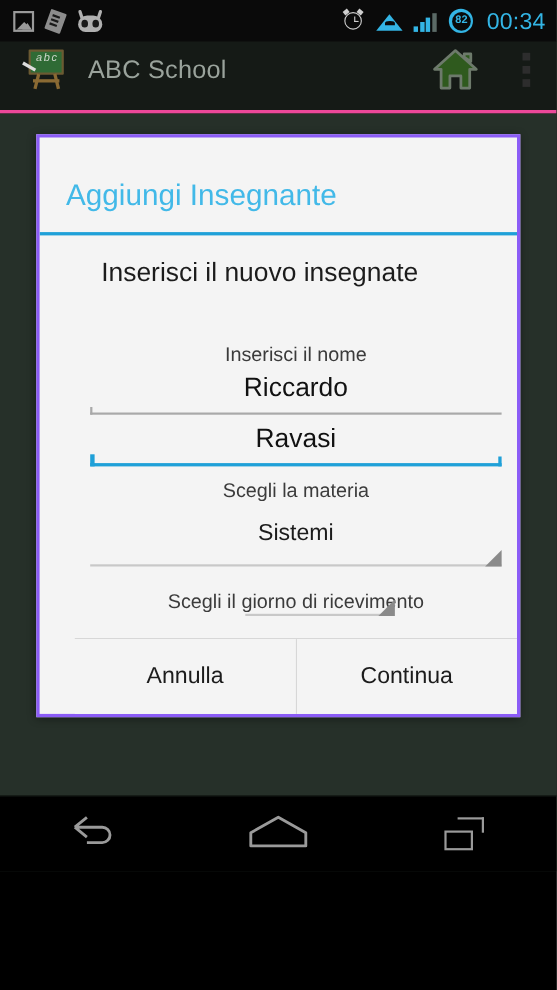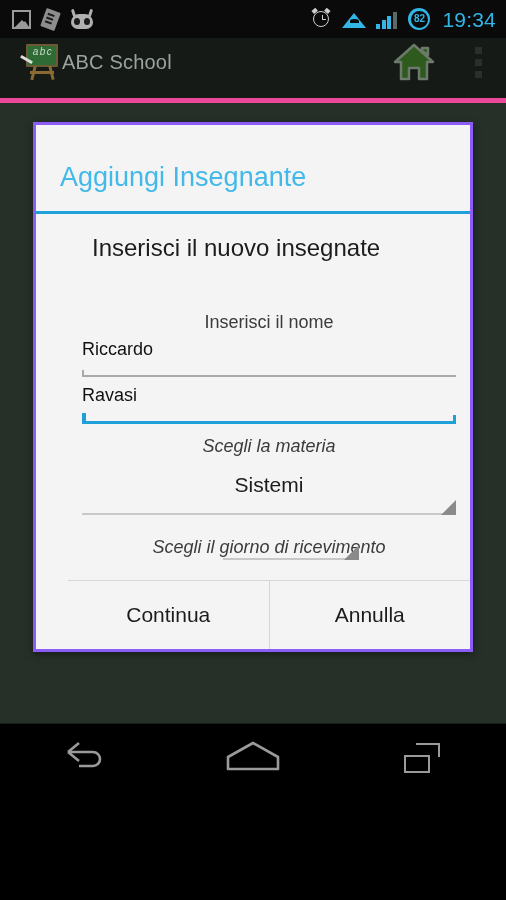--- a/index.html
+++ b/index.html
@@ -214,21 +214,21 @@
   .actionbar {
     position: absolute;
     top: 38px; left: 0;
     width: 506px;
     height: 65px;
     background: #151a16;
     display: flex;
     align-items: center;
     box-sizing: border-box;
     padding: 0 0 12px 20px;
-    border-bottom: 5px solid #ec4899;
+    border-bottom: 3px solid #ec4899;
   }
   .app-icon {
     position: relative;
     width: 42px; height: 38px;
     flex: 0 0 auto;
   }
   .app-icon .board {
     position: absolute;
     left: 6px; top: 1px;
     width: 32px; height: 23px;
@@ -264,21 +264,22 @@
   }
   .app-icon .chalk {
     position: absolute;
     left: 0px; top: 15px;
     width: 13px; height: 3px;
     background: #ddd;
     transform: rotate(30deg);
   }
   .app-title {
     color: #9aa39c;
-    font-size: 20px;
+    font-size: 23px;
+    margin-left: 18px;
     letter-spacing: 0.2px;
   }
   .ab-actions {
     margin-left: auto;
     display: flex;
     align-items: center;
     height: 100%;
   }
   .home-btn {
     width: 72px;
@@ -341,21 +342,22 @@
   .field {
     padding: 0 14px;
   }
   .field-label {
     text-align: center;
     font-size: 18px;
     color: #3b3b3b;
     padding-top: 8px;
   }
   .field-value {
-    font-size: 18px;
+    text-align: center;
+    font-size: 24px;
     color: #111;
     padding: 6px 0 8px 0;
     min-height: 28px;
   }
   .underline {
     position: relative;
     height: 2px;
     background: #a9a9a9;
     margin-bottom: 2px;
   }
@@ -384,21 +386,20 @@
 
   .spinner {
     padding: 0 14px;
     position: relative;
   }
   .spinner .sp-label {
     text-align: center;
     font-size: 18px;
     color: #3b3b3b;
     padding-top: 10px;
-    font-style: italic;
   }
   .spinner .sp-value {
     text-align: center;
     font-size: 21px;
     color: #1c1c1c;
     padding: 16px 0 16px 0;
   }
   .sp-track {
     position: relative;
     height: 2px;
@@ -507,21 +508,21 @@
       </span>
       <span class="icon-signal">
         <i></i>
           <i></i>
           <i></i>
           <i></i>
       </span>
       <span class="icon-battery">
         <span class="batt-num">82</span>
       </span>
-      <span class="sb-clock-text">19:34</span>
+      <span class="sb-clock-text">00:34</span>
     </div>
   </div>
 
   <div class="actionbar">
     <span class="app-icon">
       <i class="board"></i>
       <i class="abc">abc</i>
       <i class="legL"></i>
         <i class="legR"></i>
         <i class="cross"></i>
@@ -578,22 +579,22 @@
       <div class="spacer-12"></div>
 
       <div class="spinner">
         <div class="sp-label">Scegli il giorno di ricevimento</div>
         <div class="sp-track narrow">
           <span class="sp-arrow"></span>
         </div>
       </div>
 
       <div class="btn-row">
+        <div class="dlg-btn">Annulla</div>
         <div class="dlg-btn">Continua</div>
-        <div class="dlg-btn">Annulla</div>
       </div>
 
     </div>
   </div>
 
   <div class="navbar">
     <div class="nav-btn">
       <span>
         <svg width="44" height="32" viewBox="0 0 44 32" xmlns="http://www.w3.org/2000/svg">
           <path d="M6 12 L17 3 M6 12 L17 21 M6 12 L31 12 A7 7 0 0 1 31 26 L17 26" fill="none" stroke="#9a9a9a" stroke-width="2.6" stroke-linecap="butt" stroke-linejoin="miter"></path>

